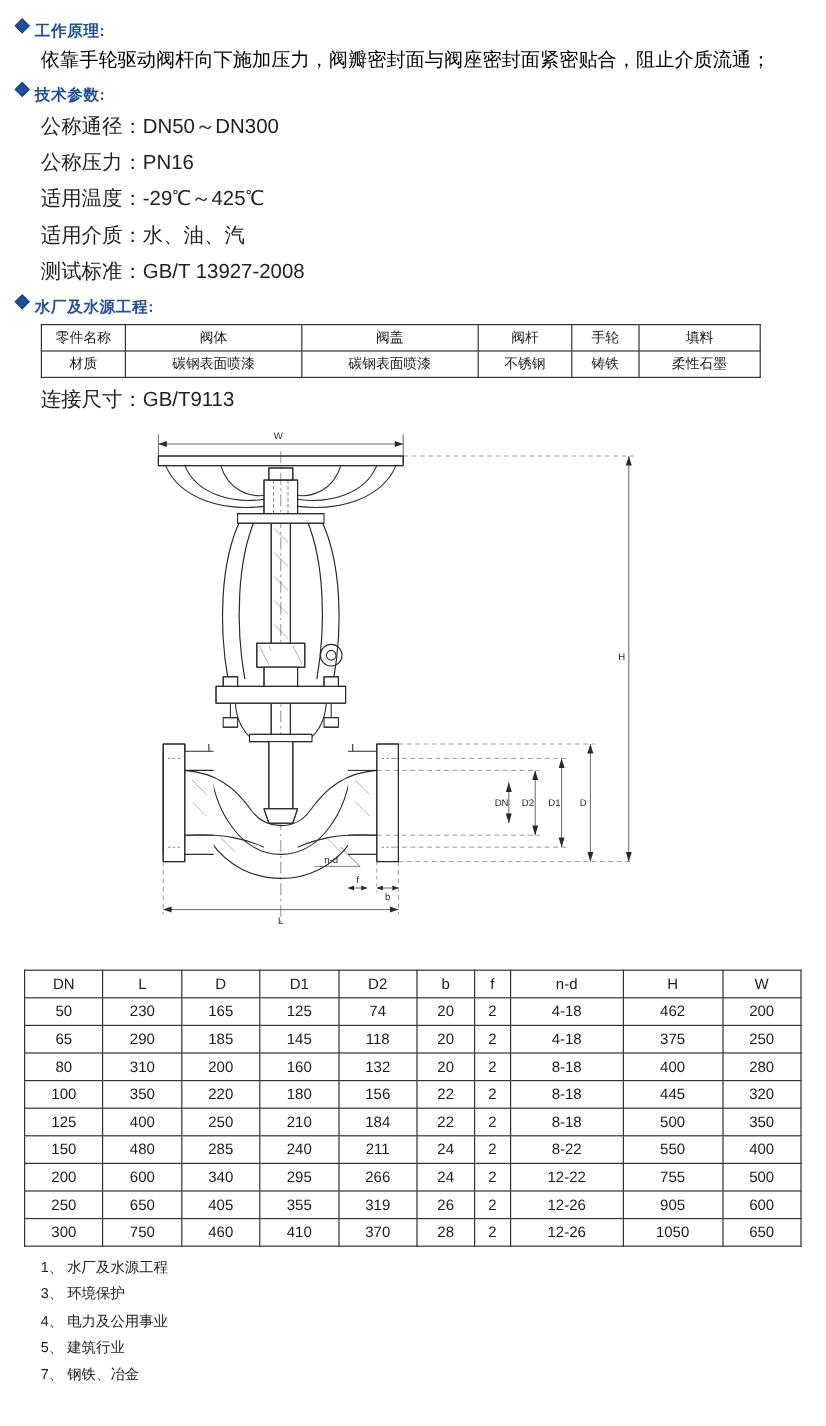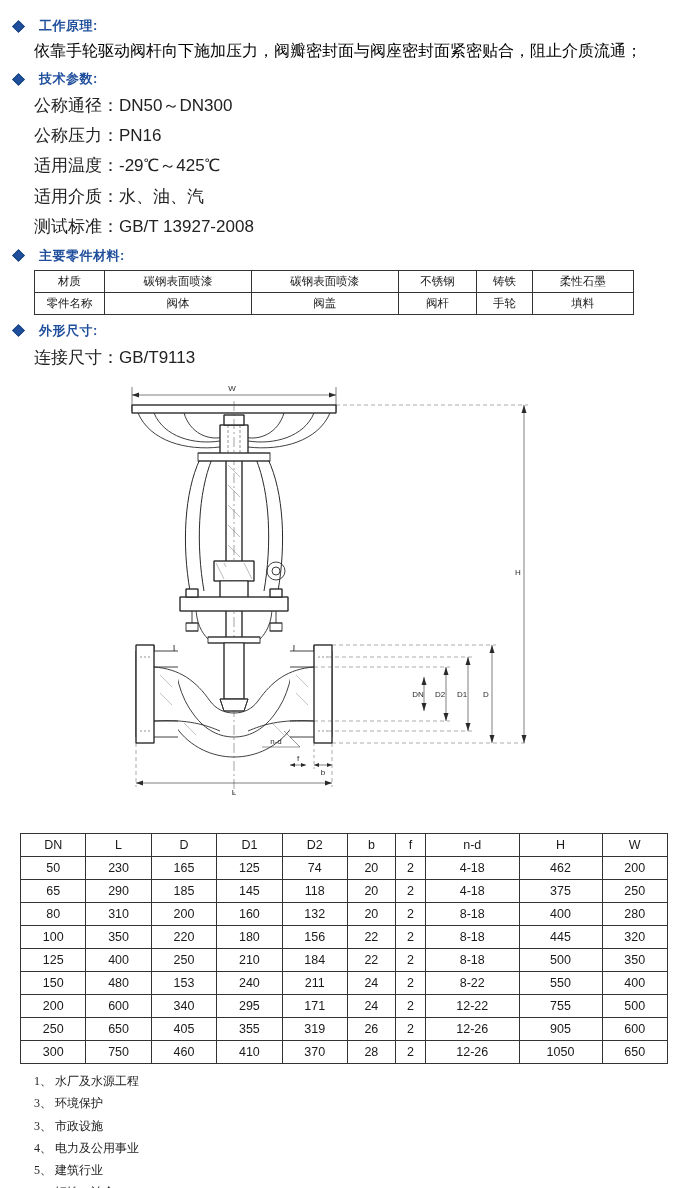--- a/index.html
+++ b/index.html
@@ -14,22 +14,22 @@
     font-family: "Liberation Sans", sans-serif;
     color: #1a1a1a;
     font-size: 12px;
     position: relative;
   }
   .page { padding: 10px 14px 6px 14px; }
 
   
   .sec-head {
     display: flex;
-    align-items: center;
-    gap: 16px;
+    align-items: flex-start;
+    gap: 6px;
     margin: 7px 0 4px 0;
   }
   .diamond {
     width: 9px; height: 9px;
     background: #1f4f9c;
     transform: rotate(45deg);
     flex: 0 0 auto;
     display: inline-block;
     border: 1px solid #16437f;
   }
@@ -94,21 +94,20 @@
   
   ol.apps {
     list-style: none;
     margin: 4px 0 2px 0;
     padding: 0 0 0 20px;
   }
   ol.apps li {
     font-size: 12px;
     line-height: 1.85;
     color: #222;
-    font-family: Liberation Serif, serif;
   }
 </style>
 </head>
 <body>
 
 <div class="page">
 
   <div class="sec-head">
     <span class="diamond"></span>
     <span class="sec-title">工作原理:</span>
@@ -120,47 +119,43 @@
     <span class="sec-title">技术参数:</span>
   </div>
   <div class="spec-line">公称通径：DN50～DN300</div>
   <div class="spec-line">公称压力：PN16</div>
   <div class="spec-line">适用温度：-29℃～425℃</div>
   <div class="spec-line">适用介质：水、油、汽</div>
   <div class="spec-line">测试标准：GB/T 13927-2008</div>
 
   <div class="sec-head">
     <span class="diamond"></span>
-    <span class="sec-title">主要零件材料:</span>
+    <span class="sec-title">水厂及水源工程:</span>
   </div>
   <table class="mat">
     <tbody>
+      <tr>
+        <td class="label">零件名称</td>
+        <td>阀体</td>
+        <td>阀盖</td>
+        <td>阀杆</td>
+        <td>手轮</td>
+        <td>填料</td>
+      </tr>
       <tr>
         <td class="label">材质</td>
         <td>碳钢表面喷漆</td>
         <td>碳钢表面喷漆</td>
         <td>不锈钢</td>
         <td>铸铁</td>
         <td>柔性石墨</td>
       </tr>
-      <tr>
-        <td class="label">零件名称</td>
-        <td>阀体</td>
-        <td>阀盖</td>
-        <td>阀杆</td>
-        <td>手轮</td>
-        <td>填料</td>
-      </tr>
     </tbody>
   </table>
 
-  <div class="sec-head">
-    <span class="diamond"></span>
-    <span class="sec-title">外形尺寸:</span>
-  </div>
   <div class="spec-line">连接尺寸：GB/T9113</div>
 
   <div class="drawing-wrap">
     <svg class="valve" width="440" height="450" viewBox="0 0 440 450">
       <g stroke="#2a2a2a" fill="none" stroke-width="0.9">
 
         <line x1="8" y1="12" x2="8" y2="36" stroke-width="0.6"></line>
         <line x1="212" y1="12" x2="212" y2="36" stroke-width="0.6"></line>
         <line x1="8" y1="20" x2="212" y2="20" stroke-width="0.6"></line>
         <path d="M8 20 L15 17.5 L15 22.5 Z" fill="#2a2a2a" stroke="none"></path>
@@ -454,35 +449,35 @@
         <td>184</td>
         <td>22</td>
         <td>2</td>
         <td>8-18</td>
         <td>500</td>
         <td>350</td>
       </tr>
       <tr>
         <td>150</td>
         <td>480</td>
-        <td>153</td>
+        <td>285</td>
         <td>240</td>
         <td>211</td>
         <td>24</td>
         <td>2</td>
         <td>8-22</td>
         <td>550</td>
         <td>400</td>
       </tr>
       <tr>
         <td>200</td>
         <td>600</td>
         <td>340</td>
         <td>295</td>
-        <td>171</td>
+        <td>266</td>
         <td>24</td>
         <td>2</td>
         <td>12-22</td>
         <td>755</td>
         <td>500</td>
       </tr>
       <tr>
         <td>250</td>
         <td>650</td>
         <td>405</td>
@@ -505,20 +500,19 @@
         <td>12-26</td>
         <td>1050</td>
         <td>650</td>
       </tr>
     </tbody>
   </table>
 
   <ol class="apps">
     <li>1、 水厂及水源工程</li>
     <li>3、 环境保护</li>
-    <li>3、 市政设施</li>
     <li>4、 电力及公用事业</li>
     <li>5、 建筑行业</li>
     <li>7、 钢铁、冶金</li>
 
   </ol>
 
 </div>
 
 </body></html>

